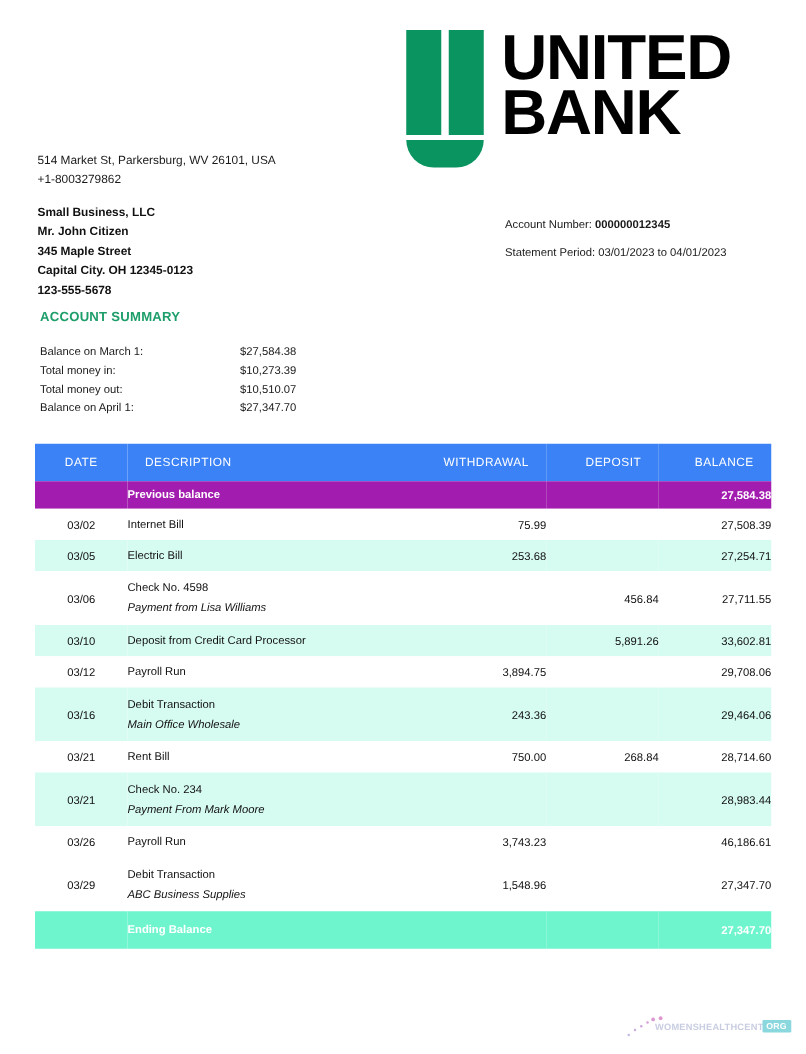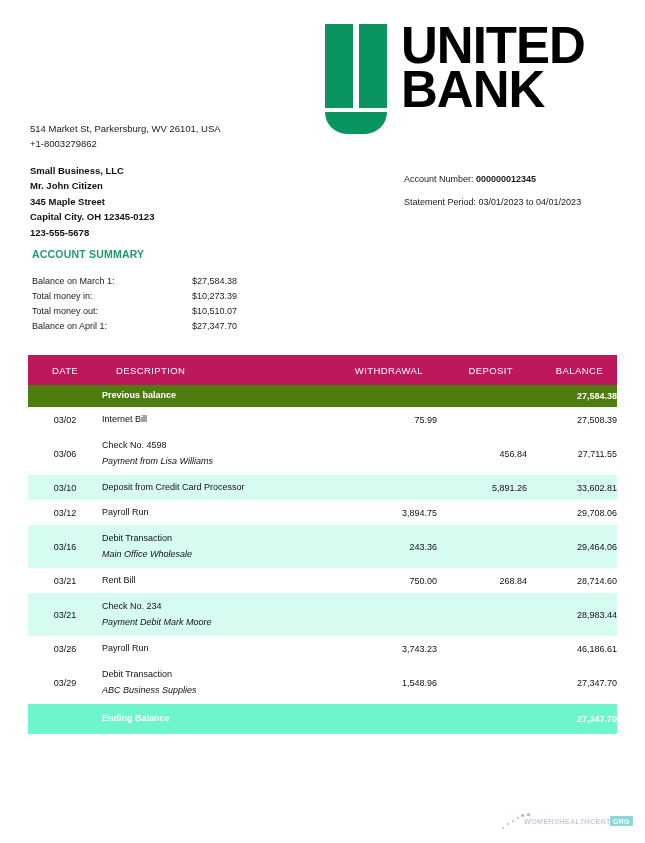--- a/index.html
+++ b/index.html
@@ -133,21 +133,21 @@
     font-size: 9px;
     table-layout: fixed;
   }
   .txn-table col.c-date { width: 74px; }
   .txn-table col.c-desc { width: 230px; }
   .txn-table col.c-with { width: 105px; }
   .txn-table col.c-dep  { width: 90px; }
   .txn-table col.c-bal  { width: 90px; }
 
   .txn-table thead th {
-    background: #be185d;
+    background: #3b82f6;
     color: #ffffff;
     font-size: 9.5px;
     font-weight: normal;
     letter-spacing: 0.4px;
     padding: 8px 0;
     height: 14px;
   }
   .txn-table thead th.h-date { text-align: center; }
   .txn-table thead th.h-desc { text-align: left; padding-left: 14px; }
   .txn-table thead th.h-with,
@@ -183,21 +183,21 @@
     padding-right: 14px;
     font-size: 9px;
   }
 
   tr.row-white { background: #ffffff; }
   tr.row-mint  { background: #d6fbf0; }
   tr.row-1line td { height: 25px; }
   tr.row-2line td { height: 43px; }
 
   tr.prev-balance {
-    background: #4d7c0f;
+    background: #a21caf;
   }
   tr.prev-balance td {
     height: 22px;
     color: #ffffff;
     font-weight: bold;
   }
   tr.ending-balance {
     background: #6ff5cd;
   }
   tr.ending-balance td {
@@ -330,20 +330,27 @@
     </tr>
 
     <tr class="row-white row-1line">
       <td class="td-date">03/02</td>
       <td class="td-desc"><span>Internet Bill</span></td>
       <td class="td-num">75.99</td>
       <td class="td-num"></td>
       <td class="td-bal">27,508.39</td>
     </tr>
 
+    <tr class="row-mint row-1line">
+      <td class="td-date">03/05</td>
+      <td class="td-desc"><span>Electric Bill</span></td>
+      <td class="td-num">253.68</td>
+      <td class="td-num"></td>
+      <td class="td-bal">27,254.71</td>
+    </tr>
 
     <tr class="row-white row-2line">
       <td class="td-date">03/06</td>
       <td class="td-desc">
         <span>Check No. 4598</span>
         <span class="sub">Payment from Lisa Williams</span>
       </td>
       <td class="td-num"></td>
       <td class="td-num">456.84</td>
       <td class="td-bal">27,711.55</td>
@@ -381,21 +388,21 @@
       <td class="td-desc"><span>Rent Bill</span></td>
       <td class="td-num">750.00</td>
       <td class="td-num">268.84</td>
       <td class="td-bal">28,714.60</td>
     </tr>
 
     <tr class="row-mint row-2line">
       <td class="td-date">03/21</td>
       <td class="td-desc">
         <span>Check No. 234</span>
-        <span class="sub">Payment Debit Mark Moore</span>
+        <span class="sub">Payment From Mark Moore</span>
       </td>
       <td class="td-num"></td>
       <td class="td-num"></td>
       <td class="td-bal">28,983.44</td>
     </tr>
 
     <tr class="row-white row-1line">
       <td class="td-date">03/26</td>
       <td class="td-desc"><span>Payroll Run</span></td>
       <td class="td-num">3,743.23</td>

